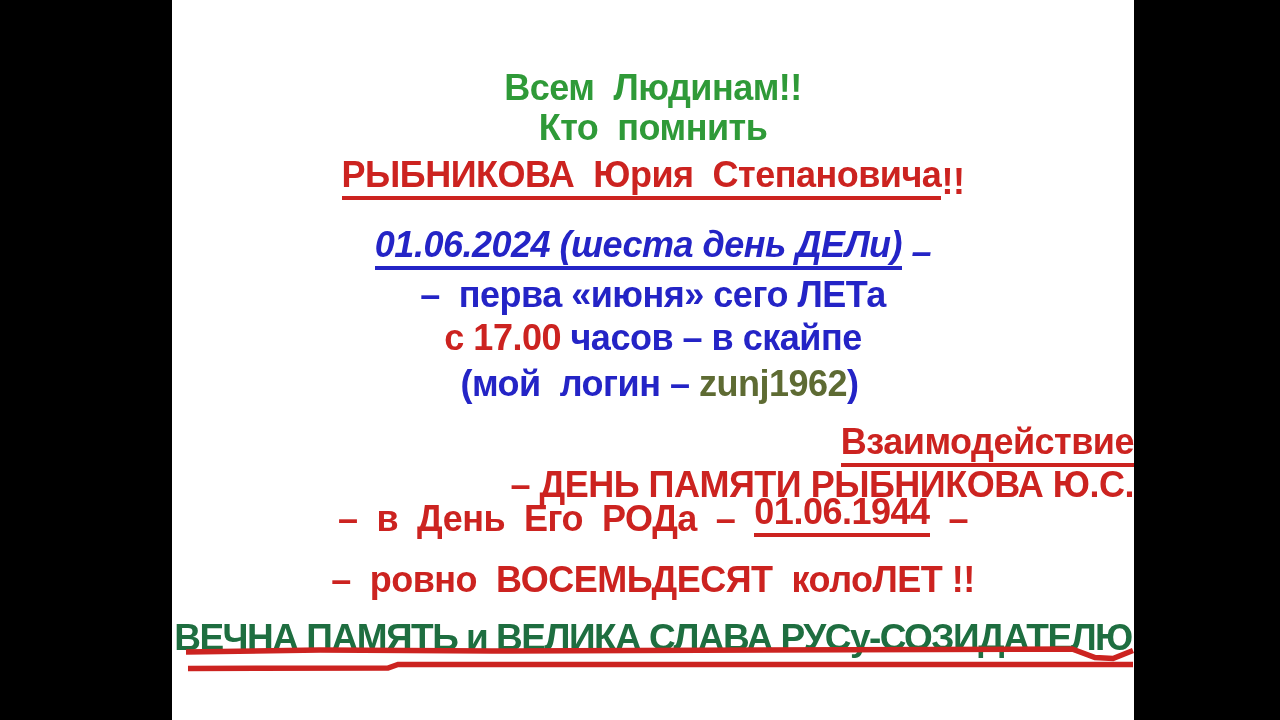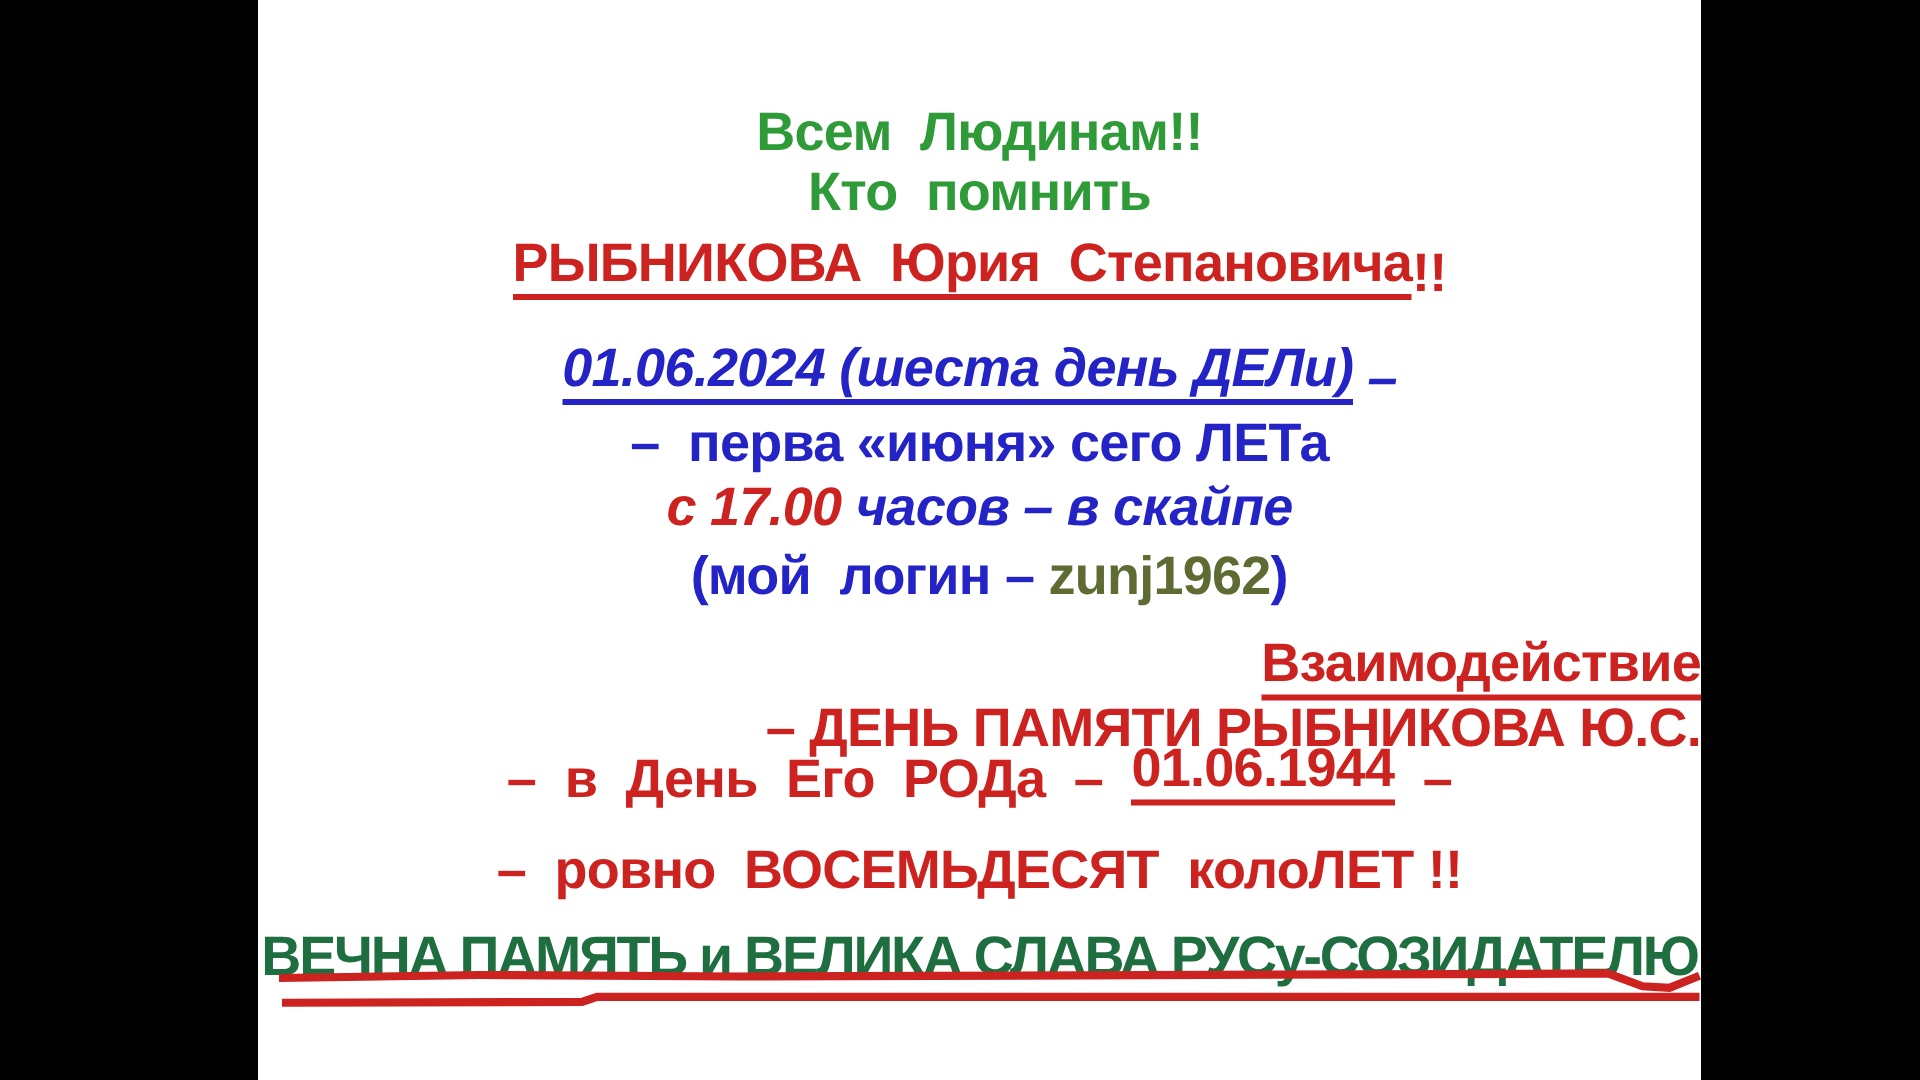--- a/index.html
+++ b/index.html
@@ -37,21 +37,21 @@
   .c-blue{color:var(--blue);}
   .c-olive{color:var(--olive);}
   .c-dkgreen{color:var(--dkgreen);}
   .u{border-bottom:4px solid currentColor;padding-bottom:3px;text-align:right;}
   
   .line1{height:44px;}
   .line2{height:44px;align-items:center;}
   .line3{height:50px;}
   .line4{height:50px;margin-top:20px;font-style:italic;}
   .line5{height:43px;}
-  .line6{height:43px;font-style:italic;}
+  .line6{height:43px;}
   .line7{height:46px;padding-left:13px;}
   .line8{height:50px;margin-top:36px;flex-direction:column;}
   .line9{height:49px;}
   .line10{height:43px;margin-top:18px;}
   .line11{height:42px;margin-top:16px;font-size:37px;letter-spacing:-1.5px;}
   .scribbles{
     position:absolute;
     left:0;top:641px;
     width:962px;height:45px;
   }

